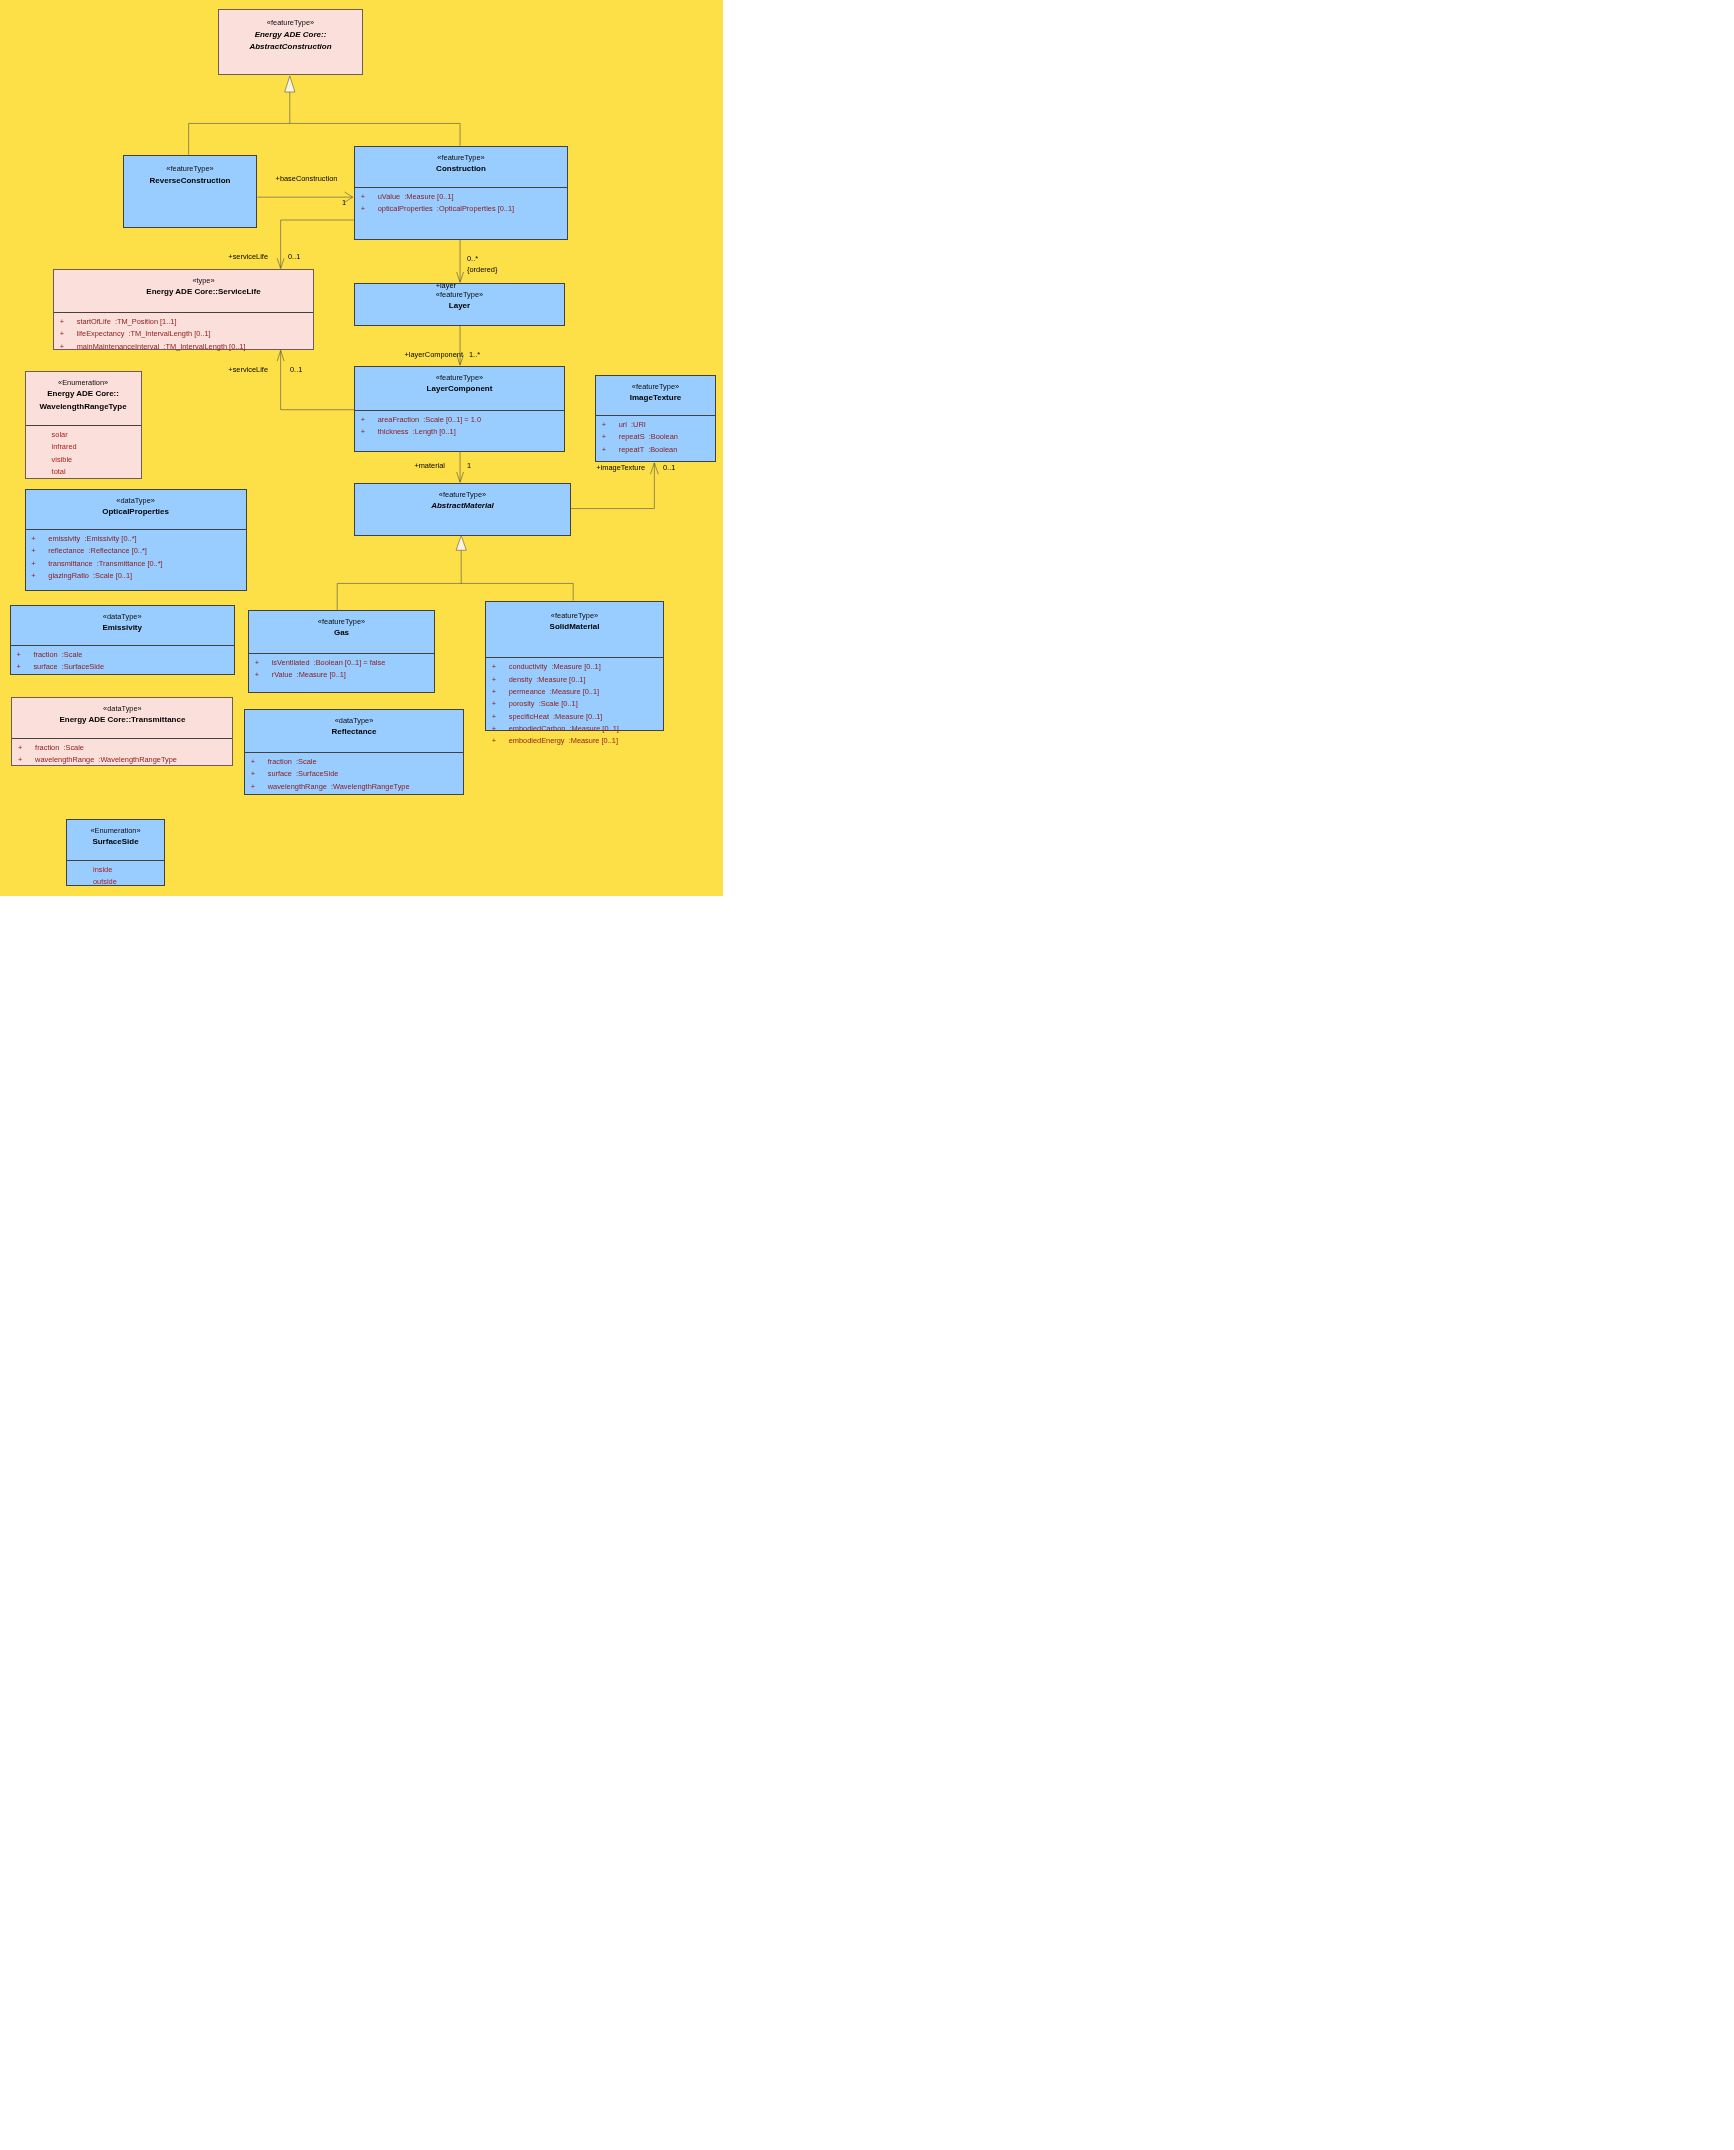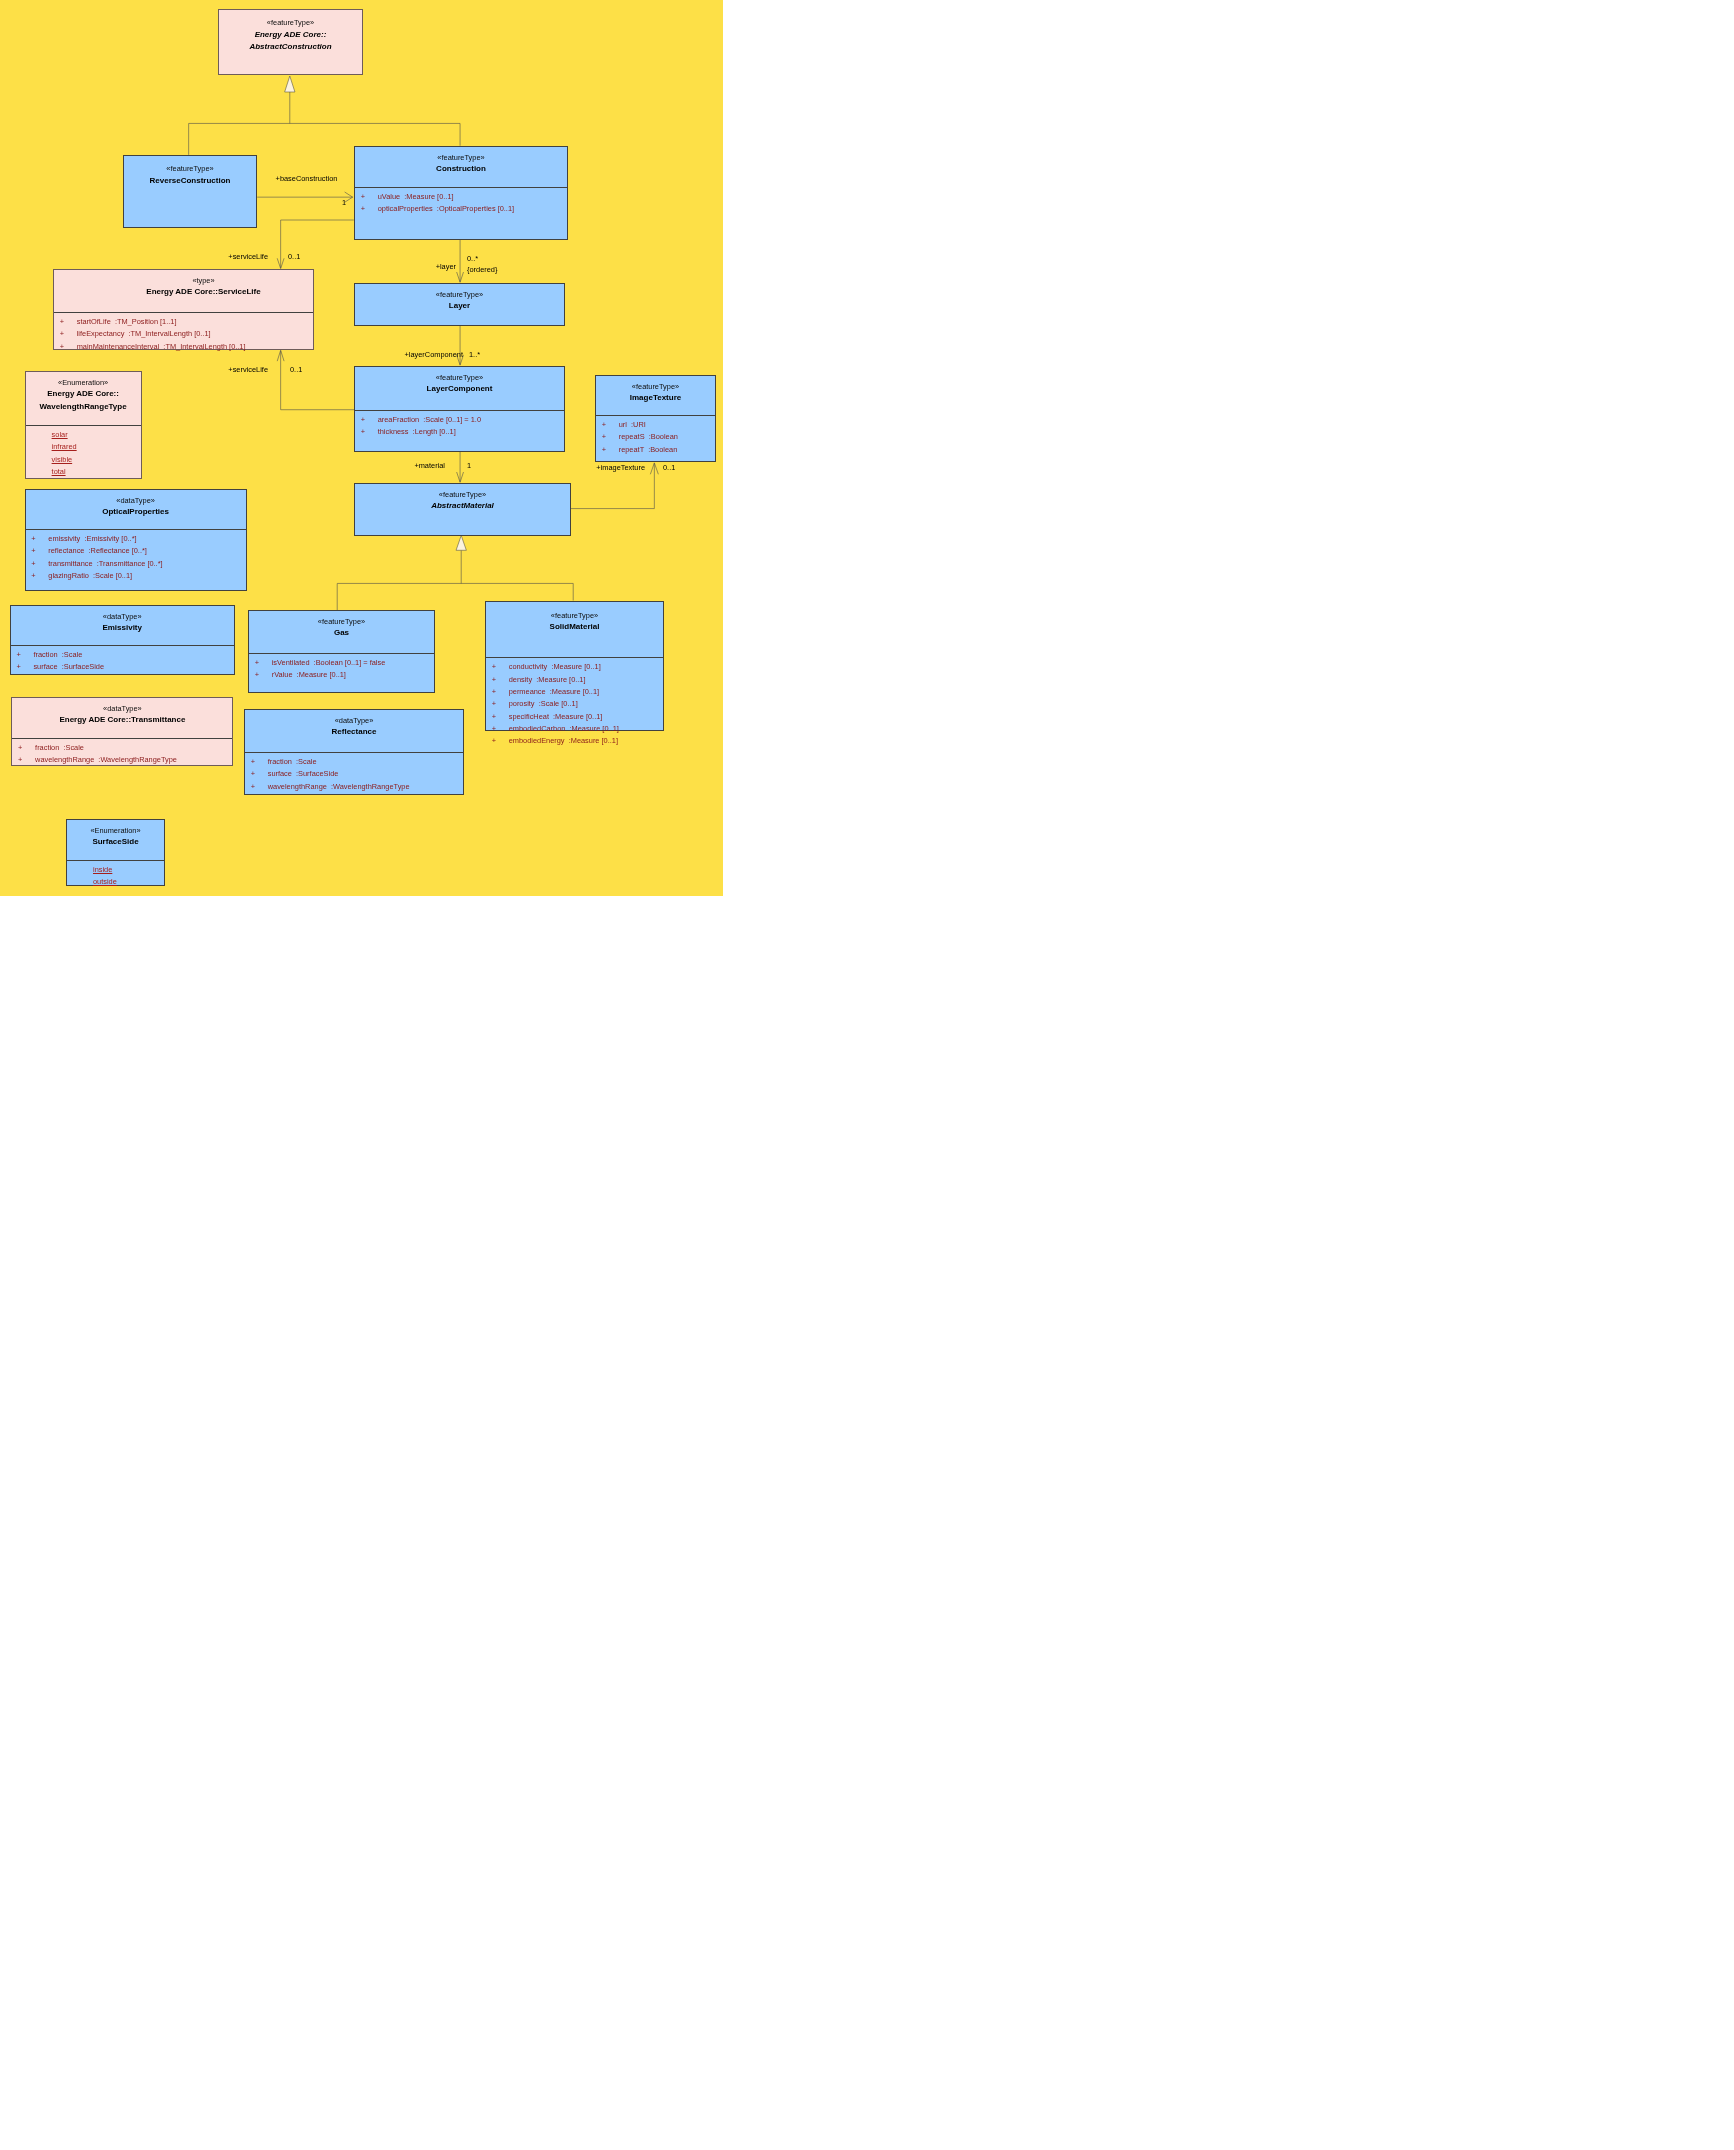--- a/index.html
+++ b/index.html
@@ -14,21 +14,21 @@
   }
   .cls.pink{background:#FBDFDB;border-color:#6e5c58;}
   .hdr{flex:none;text-align:center;padding-top:4.6px;}
   .hdr.tall{padding-top:7.4px;}
   .stereo{font-size:7.4px;color:#0d0d0d;line-height:11.4px;}
   .cname{font-size:8px;font-weight:bold;color:#000;line-height:12.6px;white-space:nowrap;}
   .abstract .cname{font-style:italic;}
   .attrs{flex:1;border-top:0.6px solid #41413f;padding-top:3.4px;box-sizing:border-box;}
   .attr{display:flex;font-size:7.4px;line-height:12.3px;color:#8B1A1A;white-space:pre;}
   .sign{flex:none;width:17px;padding-left:5.7px;box-sizing:content-box;}
-  .lit{font-size:7.4px;line-height:12.3px;color:#A61F1C;padding-left:26px;white-space:pre;text-decoration:underline;}
+  .lit{font-size:7.4px;line-height:12.3px;color:#A61F1C;padding-left:26px;white-space:pre;}
   .lbl{position:absolute;font-size:7.4px;color:#000;white-space:nowrap;}
   .lbl.r{text-align:right;}
   .lbl.c{text-align:center;}
 </style>
 </head>
 <body>
 
 <div id="canvas">
 
   <svg id="connector-layer" viewBox="0 0 1265 1568" xmlns="http://www.w3.org/2000/svg">
@@ -248,21 +248,21 @@
     </div>
   </div>
 
   <div class="lbl c" style="left:262px;top:174px;width:89px;">+baseConstruction</div>
   <div class="lbl" style="left:342px;top:198px;">1</div>
 
   <div class="lbl r" style="left:214px;top:252px;width:54px;">+serviceLife</div>
   <div class="lbl" style="left:288px;top:252px;">0..1</div>
 
   <div class="lbl" style="left:467px;top:254px;">0..*</div>
-  <div class="lbl r" style="left:423px;top:262px;width:33px;">+layer</div>
+  <div class="lbl r" style="left:423px;top:281px;width:33px;">+layer</div>
   <div class="lbl" style="left:467px;top:265px;">{ordered}</div>
 
   <div class="lbl r" style="left:378px;top:350px;width:85px;">+layerComponent</div>
   <div class="lbl" style="left:469px;top:350px;">1..*</div>
 
   <div class="lbl r" style="left:214px;top:365px;width:54px;">+serviceLife</div>
   <div class="lbl" style="left:290px;top:365px;">0..1</div>
 
   <div class="lbl r" style="left:394px;top:461px;width:51px;">+material</div>
   <div class="lbl" style="left:467px;top:461px;">1</div>

